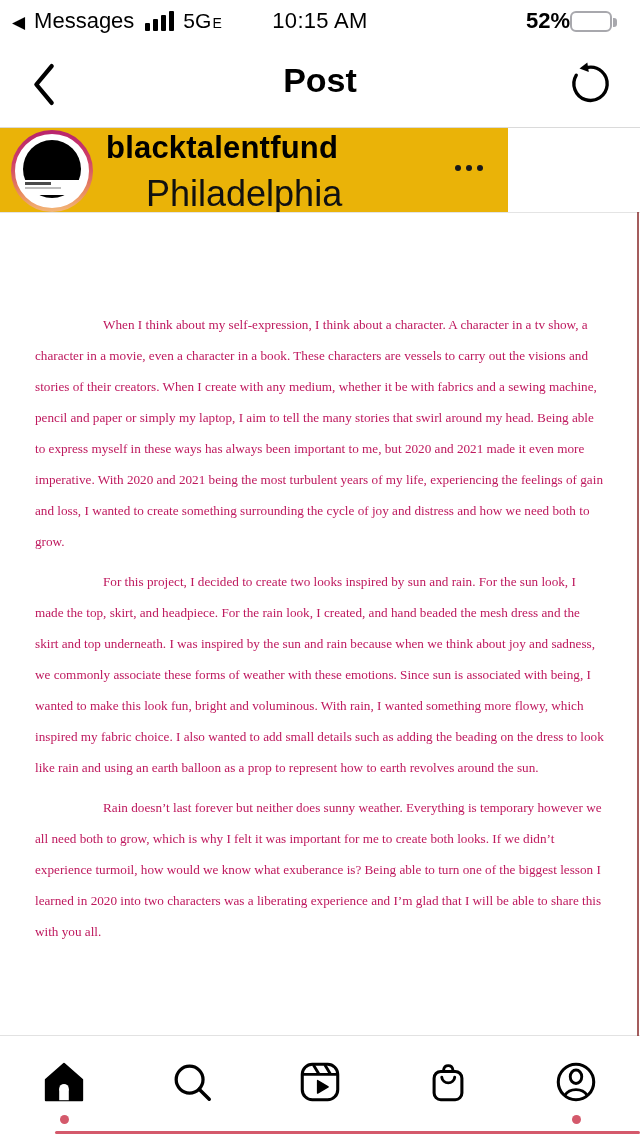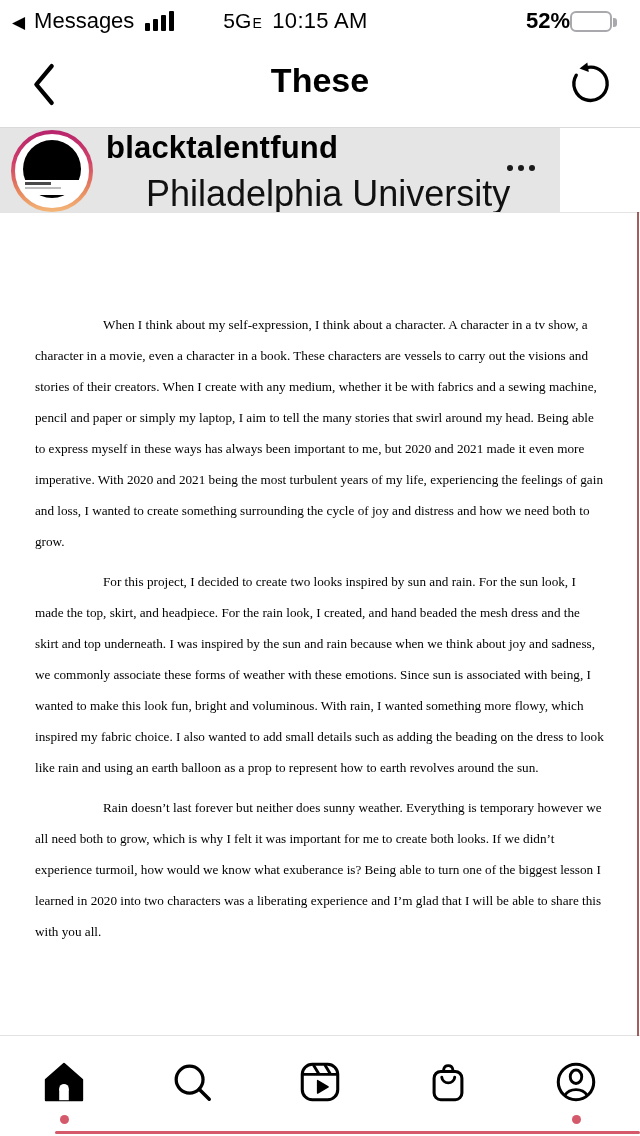--- a/index.html
+++ b/index.html
@@ -6,56 +6,56 @@
   .screen{position:relative;width:640px;height:1136px;background:#fff;overflow:hidden;
           font-family:"Liberation Sans",sans-serif;color:#000;}
 
   
   .status-bar{position:absolute;top:0;left:0;width:640px;height:44px;}
   .sb-left{position:absolute;left:12px;top:8px;display:flex;align-items:center;gap:9px;font-size:22px;}
   .back-tri{font-size:17px;line-height:1;transform:translateY(1px);}
   .signal{display:inline-flex;align-items:flex-end;gap:3px;margin-left:2px;}
   .signal i{display:block;width:5px;background:#000;border-radius:1px;}
   .s1{height:8px}.s2{height:12px}.s3{height:16px}.s4{height:20px}
-  .carrier{font-size:21px;margin-left:40px;}
+  .carrier{font-size:21px;}
   .carrier-sub{font-size:14px;margin-left:1px;}
   .sb-time{position:absolute;top:8px;left:50%;transform:translateX(-50%);font-size:22px;font-weight:400;letter-spacing:.3px;}
   .sb-right{position:absolute;right:28px;top:8px;display:flex;align-items:center;font-size:22px;font-weight:700;}
   .battery{position:relative;width:42px;height:21px;border:2px solid #a8a8ad;border-radius:6px;padding:2px;box-sizing:border-box;}
   .battery-fill{height:100%;width:52%;background:#000;border-radius:2px;}
   .battery-tip{position:absolute;right:-7px;top:5px;width:4px;height:9px;background:#a8a8ad;border-radius:0 3px 3px 0;}
 
   
   .nav-bar{position:absolute;top:44px;left:0;width:640px;height:83px;background:#fff;}
   .nav-back{position:absolute;left:30px;top:17px;width:27px;height:47px;}
   .nav-title{position:absolute;left:0;width:100%;top:17px;text-align:center;font-size:34px;font-weight:700;}
   .nav-refresh{position:absolute;right:25px;top:15px;width:49px;height:49px;}
   .hairline{position:absolute;left:0;width:640px;height:1px;background:#dadada;}
 
   
-  .post-header{position:absolute;top:128px;left:0;width:560px;height:84px;background:#e5e5e5;}
+  .post-header{position:absolute;top:128px;left:0;width:508px;height:84px;background:#eab308;}
   .avatar-ring{position:absolute;left:11px;top:2px;width:82px;height:82px;border-radius:50%;
     background:linear-gradient(178deg,#b9256d 4%,#cf3f68 38%,#e8895e 74%,#f4ba7a 100%);
     display:flex;align-items:center;justify-content:center;}
   .avatar-inner{position:relative;width:70px;height:70px;border-radius:50%;background:#fff;overflow:hidden;border:2px solid #fff;}
   .logo-dome{position:absolute;left:6px;top:4px;width:58px;height:58px;border-radius:50%;background:#000;}
   .logo-band{position:absolute;left:0;top:44px;width:70px;height:15px;background:#fff;}
   .logo-line1{position:absolute;left:8px;top:46px;width:26px;height:3px;background:#4a4a4a;}
   .logo-line2{position:absolute;left:8px;top:51px;width:36px;height:2px;background:#bdbdbd;}
   .ph-text{position:absolute;left:106px;top:1px;}
   .ph-username{font-size:31px;font-weight:700;letter-spacing:.2px;line-height:1.25;}
   .ph-location{font-size:36px;font-weight:400;color:#111;margin-top:3px;line-height:1.25;margin-left:40px;}
   .more{position:absolute;right:25px;top:37px;display:flex;gap:5px;}
   .more i{display:block;width:6px;height:6px;border-radius:50%;background:#1a1a1a;}
 
   
   .document{position:absolute;top:212px;left:0;width:640px;height:824px;box-sizing:border-box;
     border-top:1px solid #e4e4e4;border-bottom:1px solid #e2e2e2;background:#fff;
     padding:96px 36px 0 35px;font-family:"Liberation Serif",serif;font-size:13.2px;
-    line-height:31px;color:#000000;}
+    line-height:31px;color:#be185d;}
   .document p{margin:0 0 9px 0;text-indent:68px;text-align:left;}
   .doc-edge{position:absolute;top:212px;right:1px;width:2px;height:824px;background:rgba(139,47,47,.78);}
 
   
   .tab-bar{position:absolute;left:0;top:1054px;width:640px;height:80px;display:flex;background:#fff;}
   .tab{flex:1;display:flex;flex-direction:column;align-items:center;padding-top:5px;}
   .tab svg{width:46px;height:46px;}
   .dot{width:9px;height:9px;border-radius:50%;background:#d4596b;margin-top:10px;}
   .dot.off{visibility:hidden;}
   .bottom-line{position:absolute;left:55px;top:1131px;width:585px;height:3px;background:#d4596b;border-radius:2px;}
@@ -83,21 +83,21 @@
       <span class="battery">
         <span class="battery-fill"></span><span class="battery-tip"></span>
       </span>
     </div>
   </div>
 
   <div class="nav-bar">
     <svg class="nav-back" viewBox="0 0 26 46">
       <path d="M21 5 L6 23 L21 41" fill="none" stroke="#000" stroke-width="4.2" stroke-linecap="round" stroke-linejoin="round"></path>
     </svg>
-    <div class="nav-title">These</div>
+    <div class="nav-title">Post</div>
     <svg class="nav-refresh" viewBox="0 0 50 50">
       <path d="M10.5 16.5 A17 17 0 1 0 22.5 8.5" fill="none" stroke="#000" stroke-width="3.4" stroke-linecap="round"></path>
       <path d="M13.8 9.8 L21.75 3.65 L23.25 13.35 Z" fill="#000"></path>
     </svg>
   </div>
   <div class="hairline" style="top:127px"></div>
 
   <div class="post-header">
     <div class="avatar-ring">
       <div class="avatar-inner">

